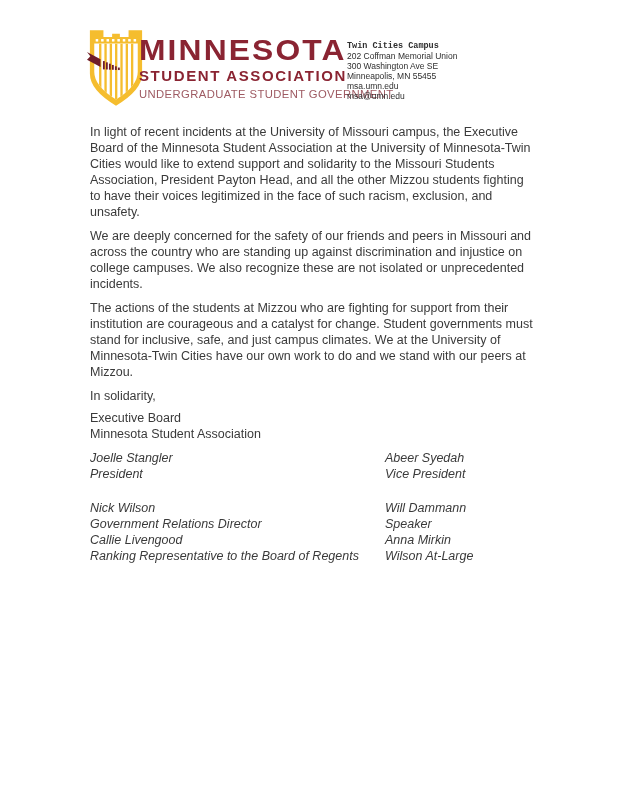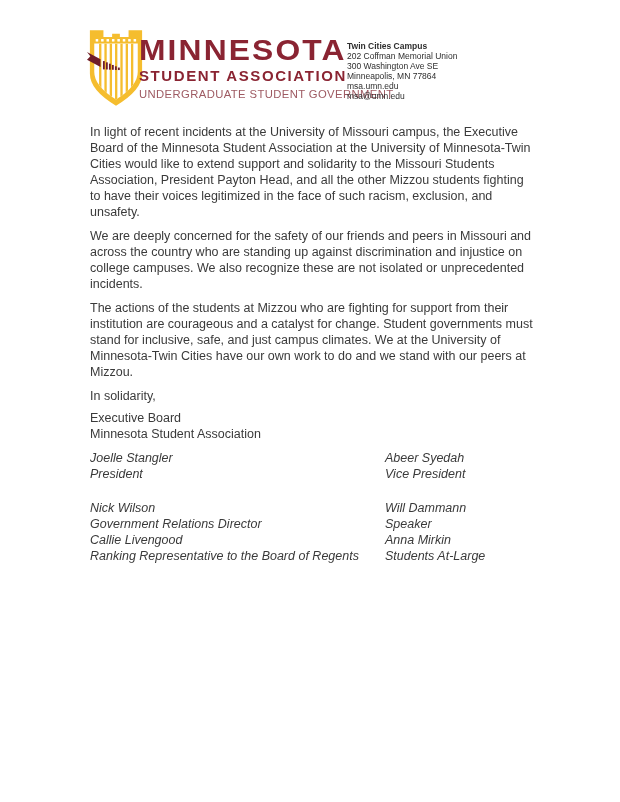--- a/index.html
+++ b/index.html
@@ -58,21 +58,21 @@
     transform-origin: left center;
   }
   .contact {
     position: absolute;
     left: 347px;
     top: 41px;
     font-size: 8.5px;
     line-height: 10px;
     color: #2e2e2e;
   }
-  .contact .bold { font-weight: bold; }
+  .contact .bold { font-weight: bold; font-family: Liberation Mono, monospace; }
 
   
   .body-text {
     position: absolute;
     left: 90px;
     top: 124px;
     width: 466px;
     font-size: 12.5px;
     line-height: 16px;
     color: #3a3a3a;
@@ -147,21 +147,21 @@
   <div class="wordmark">
     <div class="wm1">MINNESOTA</div>
     <div class="wm2">STUDENT ASSOCIATION</div>
     <div class="wm3">UNDERGRADUATE STUDENT GOVERNMENT</div>
   </div>
 
   <div class="contact">
     <div class="bold">Twin Cities Campus</div>
     <div>202 Coffman Memorial Union</div>
     <div>300 Washington Ave SE</div>
-    <div>Minneapolis, MN 77864</div>
+    <div>Minneapolis, MN 55455</div>
     <div>msa.umn.edu</div>
     <div>msa@umn.edu</div>
   </div>
 
   <div class="body-text">
 
 
     <p class="para">In light of recent incidents at the University of Missouri campus, the Executive
 Board of the Minnesota Student Association at the University of Minnesota-Twin
 Cities would like to extend support and solidarity to the Missouri Students
@@ -208,21 +208,21 @@
     </div>
 
     <div class="sig-row mt19">
       <div class="sig-left">
         <div>Callie Livengood</div>
         <div class="sig-title">Ranking Representative to the Board of Regents
 Representative</div>
       </div>
       <div class="sig-right">
         <div>Anna Mirkin</div>
-        <div class="sig-title">Students At-Large</div>
+        <div class="sig-title">Wilson At-Large</div>
       </div>
     </div>
 
     <div class="sig-row mt17">
       <div class="sig-left">
         <div>Janet Mwanyika</div>
         <div class="sig-title">Ranking Representative to the SSCC</div>
       </div>
     </div>
 

